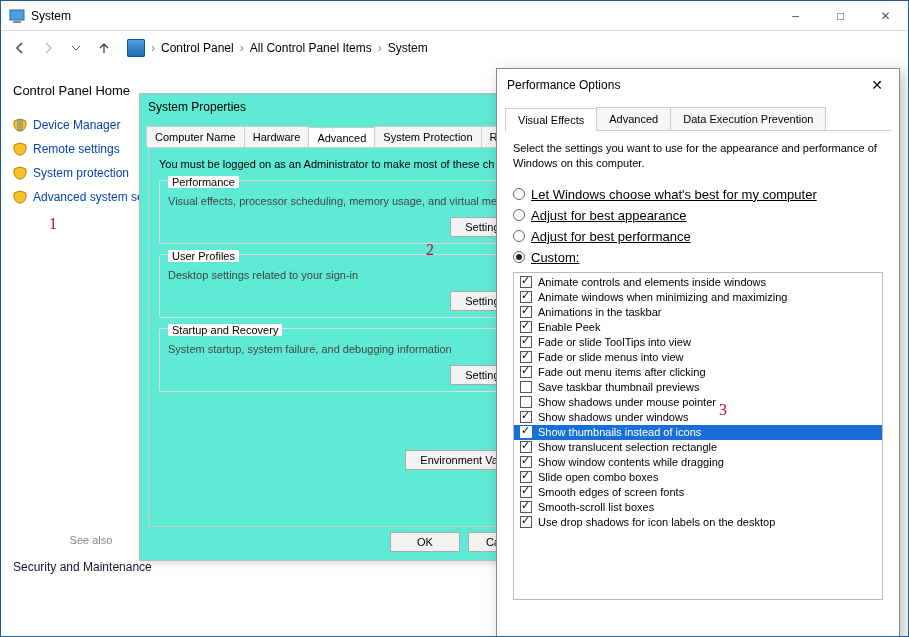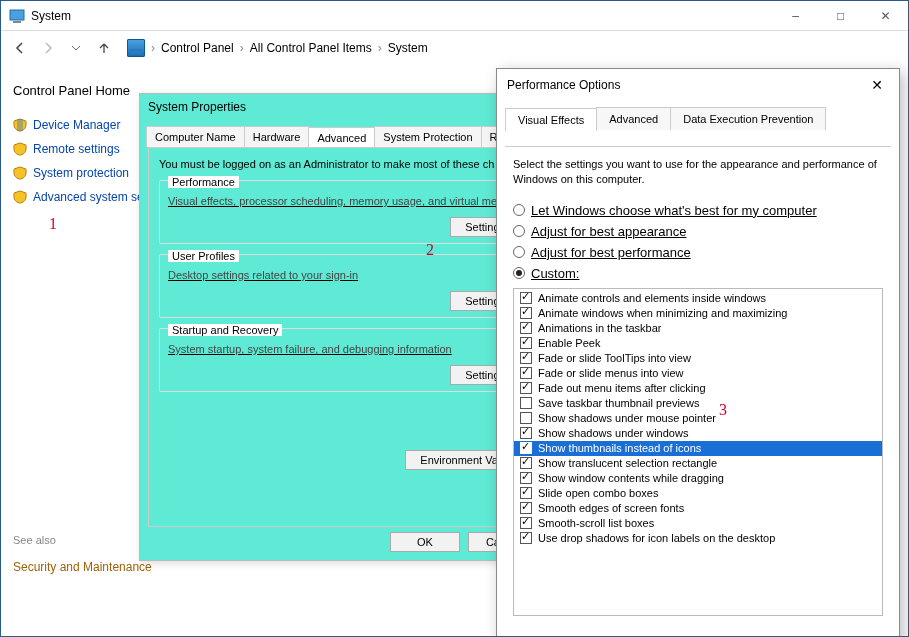--- a/index.html
+++ b/index.html
@@ -41,41 +41,41 @@
   .bc-icon { width: 18px; height: 18px; background: linear-gradient(#4aa0e0,#1a6fb0); border: 1px solid #0a5a90; border-radius: 1px; position: relative; }
   .bc-icon::after { content:""; position:absolute; left:2px; right:2px; bottom:2px; height:5px; background:#2a7ac0; }
   .bc-sep { color: #888; }
   .bc-item { color: #000; }
 
   .cp-body { display: flex; height: calc(100% - 64px); }
   .cp-side { width: 180px; padding: 18px 12px; }
   .cp-home { color: #000; font-size: 13px; margin-bottom: 20px; }
   .cp-link { display: flex; align-items: center; gap: 6px; color: #0645ad; margin: 10px 0; font-size: 12px; cursor: default; }
   .shield { width: 14px; height: 14px; }
-  .see-also { margin-top: 330px; font-size: 11px; color: #888; }
-  .sec-link { color: #a16207; margin-top: 14px; font-size: 12px; }
+  .see-also { margin-top: 330px; font-size: 11px; color: #888; text-align: center; }
+  .sec-link { color: #0f172a; margin-top: 14px; font-size: 12px; }
 
   .anno { position: absolute; color: #d00030; font-size: 16px; font-family: Georgia, serif; }
 
   
   .sysprops {
     position: absolute;
     left: 138px; top: 92px;
     width: 410px; height: 468px;
     background: #5eead4;
     border: 1px solid #bbb;
     box-shadow: 2px 2px 8px rgba(0,0,0,0.15);
   }
   .sp-title { height: 26px; display: flex; align-items: center; padding: 0 8px; font-size: 12px; }
   .sp-tabs { display: flex; padding: 6px 6px 0 6px; font-size: 11px; }
   .sp-tab { padding: 4px 8px; border: 1px solid #ccc; border-bottom: none; background: #f5f5f5; margin-right: -1px; }
   .sp-tab.active { background: #fff; position: relative; top: 1px; }
   .sp-panel { border: 1px solid #ccc; margin: 0 8px; height: 380px; padding: 10px; position: relative; }
   .sp-admin { font-size: 11px; margin-bottom: 10px; }
-  .fieldset { border: 1px solid #ddd; border-radius: 2px; margin-bottom: 10px; padding: 8px 8px 36px 8px; position: relative; text-decoration: underline; }
+  .fieldset { border: 1px solid #ddd; border-radius: 2px; margin-bottom: 10px; padding: 8px 8px 36px 8px; position: relative; }
   .fieldset .legend { position: relative; top: -14px; background: #fff; padding: 0 4px; font-size: 11px; display: inline-block; }
   .fieldset .desc { font-size: 11px; color: #444; margin-top: -8px; }
   .fieldset .btn { position: absolute; right: 8px; bottom: 6px; }
   .btn { border: 1px solid #aaa; background: #f2f2f2; padding: 3px 14px; font-size: 11px; text-align: center; }
   .sp-bottom { position: absolute; bottom: 8px; right: 10px; display: flex; gap: 8px; }
   .envbtn-row { position:absolute; right: 14px; bottom: 56px; }
 
   
   .perfopts {
     position: absolute;
@@ -99,21 +99,21 @@
   .chk-list { border: 1px solid #bbb; margin: 4px 4px 0 4px; height: 328px; overflow: hidden; padding: 2px 0; }
   .chk-row { display: flex; align-items: center; gap: 6px; font-size: 11px; padding: 1.5px 6px; }
   .chk-row.selected { background: #1a6fd6; color: #fff; }
   .chk { width: 12px; height: 12px; border: 1px solid #555; background: #fff; flex-shrink:0; position:relative; }
   .chk.checked::after { content:"✓"; position:absolute; left:0; top:-3px; font-size:11px; color:#000; }
   .chk-row.selected .chk { border-color:#fff; }
   .chk-row.selected .chk.checked::after { color:#000; }
   .po-bottom { display: flex; justify-content: flex-end; gap: 8px; padding: 8px 10px; border-top: 1px solid #ddd; margin-top: auto; }
   .po-bottom .btn.primary { border: 1px solid #1a6fd6; box-shadow: inset 0 0 0 1px #7ab6f0; }
   .perfopts { display:flex; flex-direction:column; }
-  .po-panel-wrap { flex:1; display:flex; flex-direction:column;gap:16px; }
+  .po-panel-wrap { flex:1; display:flex; flex-direction:column; }
 </style>
 </head>
 <body>
 
 <div class="titlebar">
   <svg class="icon" viewBox="0 0 16 16">
       <rect x="1" y="2" width="14" height="10" fill="#4aa0e0" stroke="#1a6fb0"></rect>
       <rect x="4" y="13" width="8" height="2" fill="#888"></rect>
     </svg>
   <span class="title">System</span>

